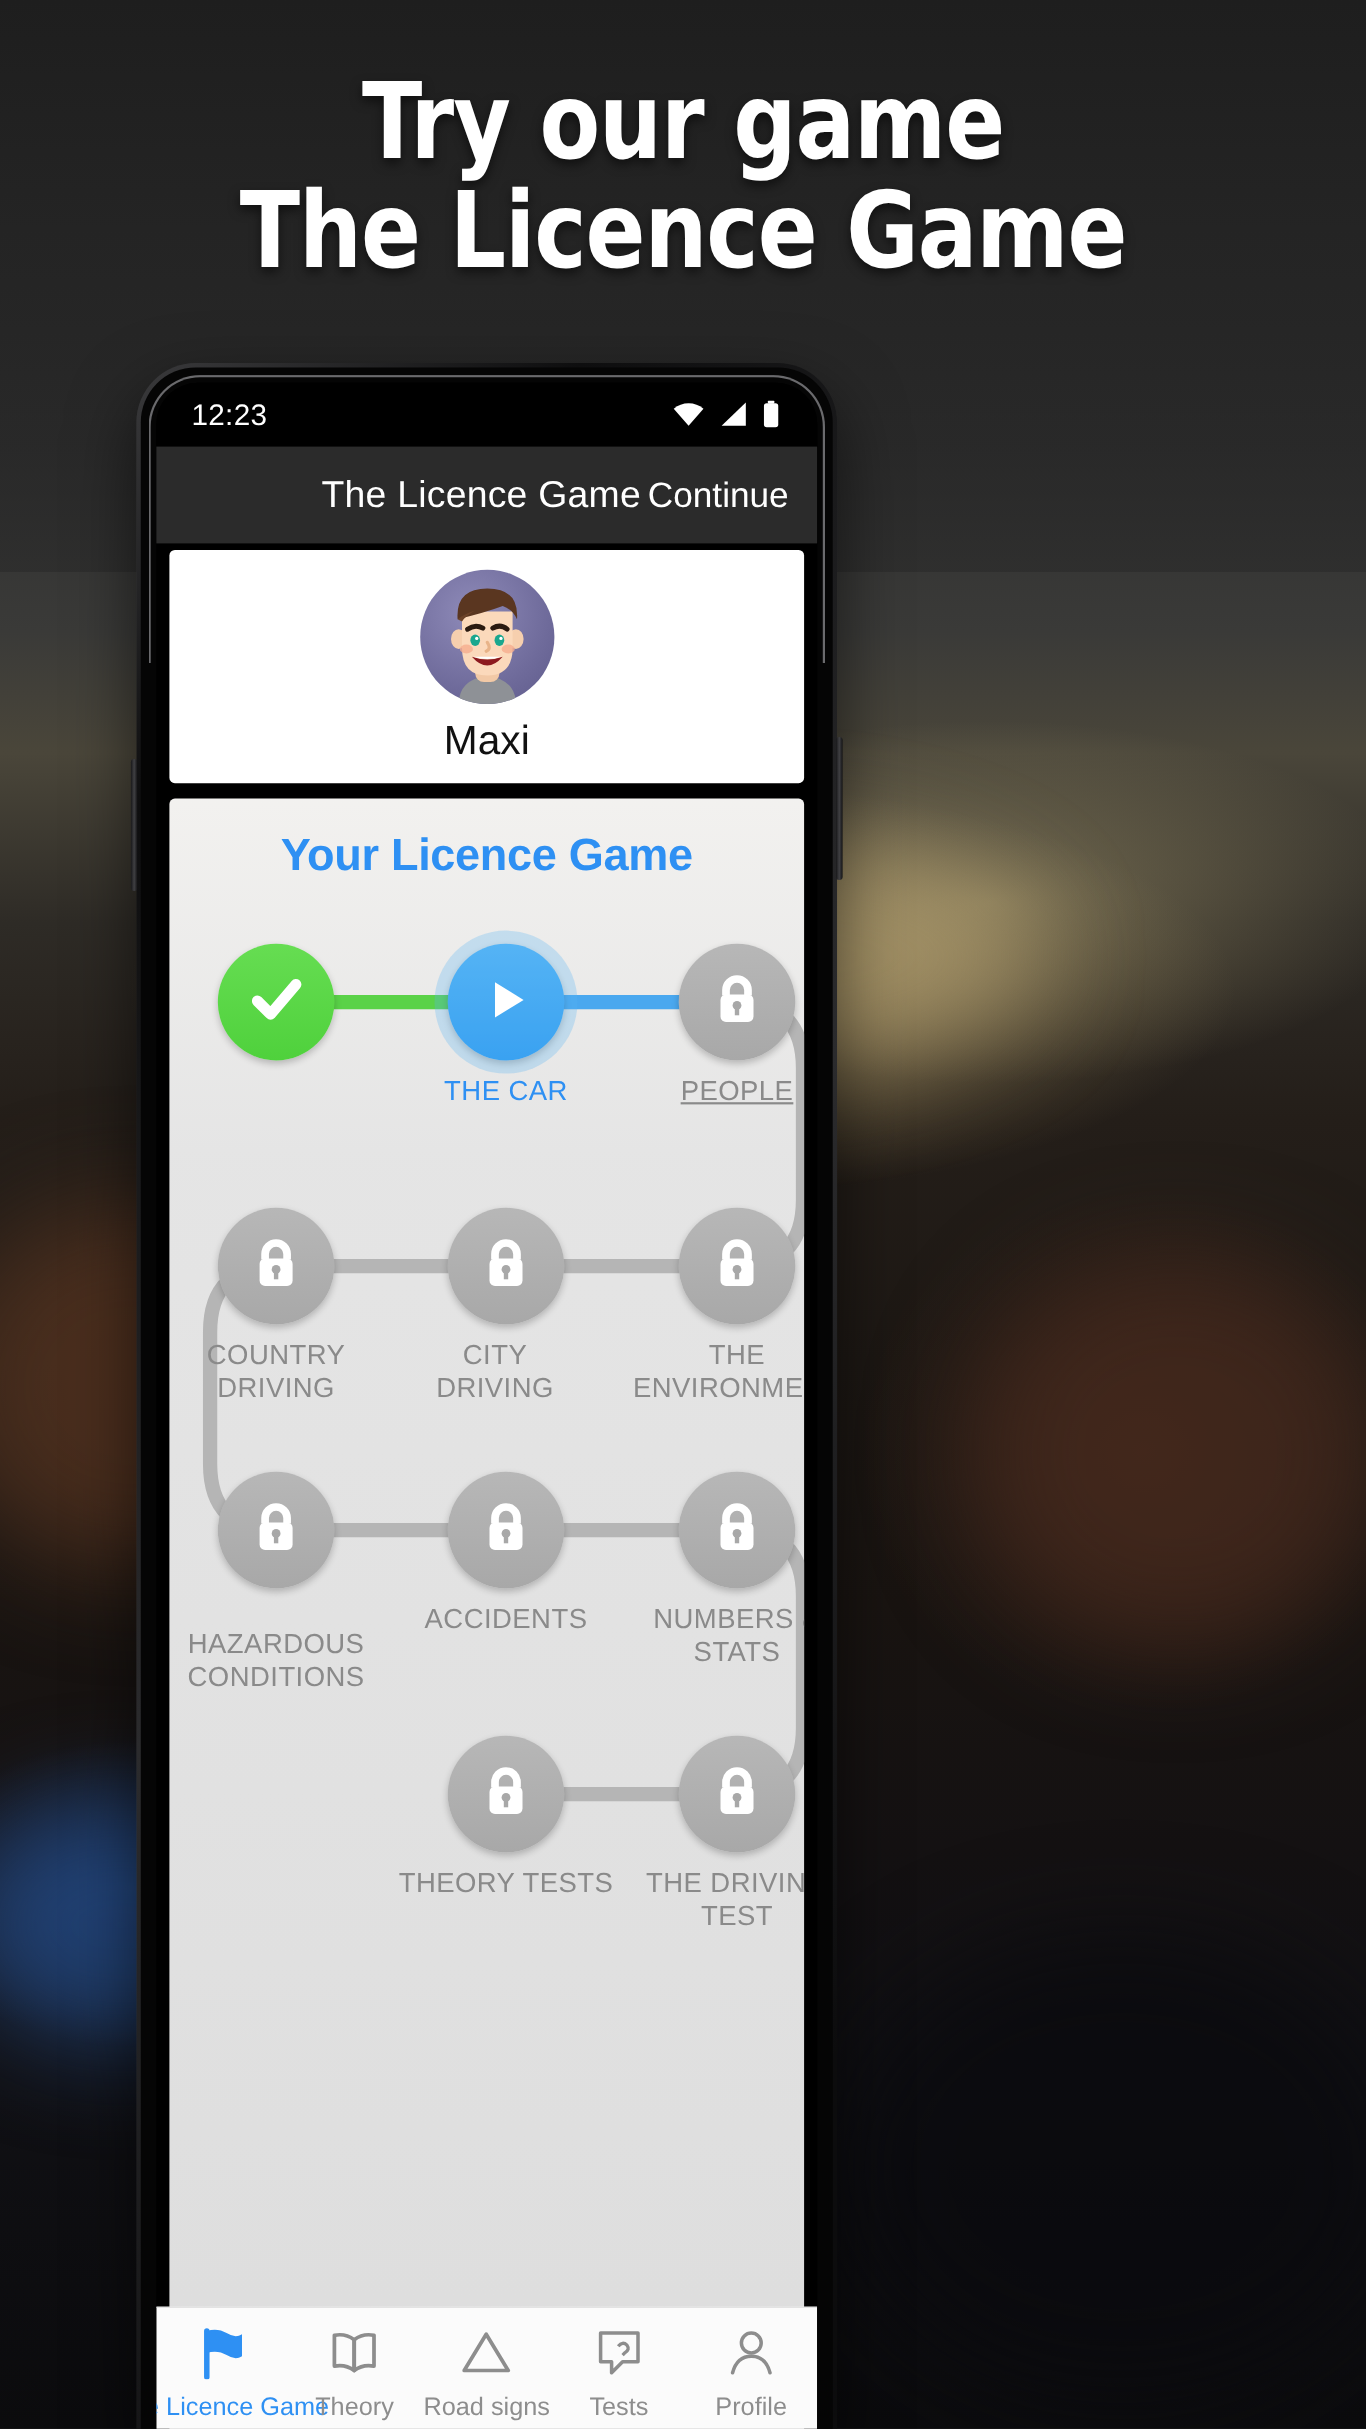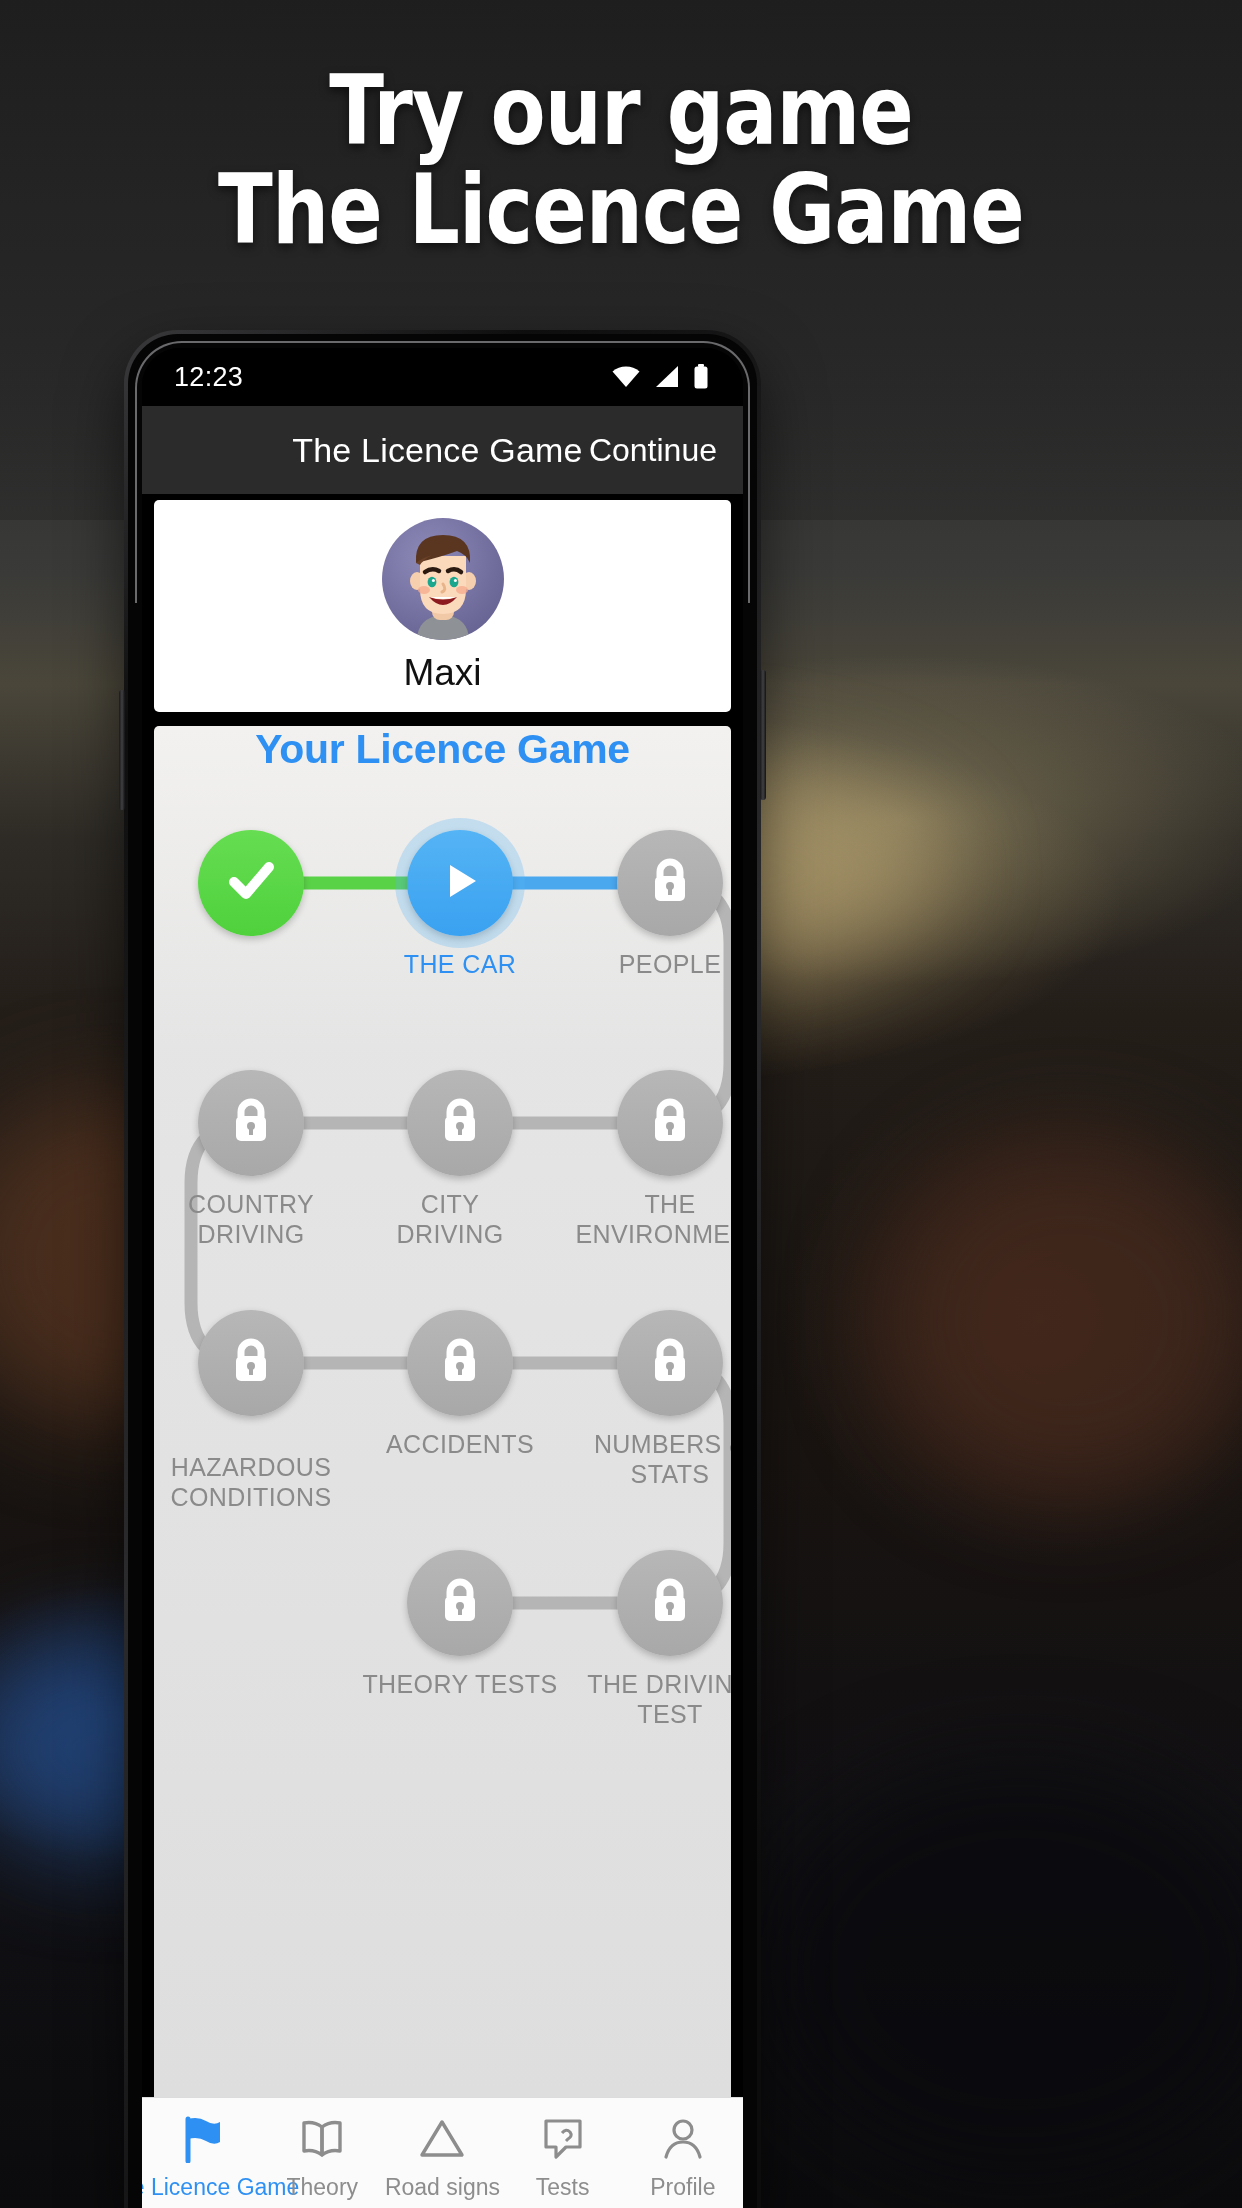--- a/index.html
+++ b/index.html
@@ -116,21 +116,21 @@
 
   .map-card{
     position:absolute;left:12px;right:12px;top:232px;bottom:0;
     background:linear-gradient(180deg,rgba(252,251,249,.96) 0%,rgba(243,243,243,.94) 22%,rgba(238,238,238,.93) 100%);
     border-radius:5px;
     box-shadow:0 2px 6px rgba(0,0,0,.18);
     overflow:hidden;
   }
   .map-title{
     text-align:center;color:#2e90f3;font-weight:700;font-size:41px;
-    letter-spacing:-.3px;
+    padding-top:28px;letter-spacing:-.3px;
   }
   .map-area{position:relative;width:100%;height:1100px;margin-top:10px;}
   .map-area svg.links{position:absolute;left:0;top:0;}
 
   .node{
     position:absolute;width:106px;height:106px;border-radius:50%;
     display:flex;align-items:center;justify-content:center;
     transform:translate(-50%,-50%);
     box-shadow:0 3px 7px rgba(0,0,0,.22);
   }
@@ -297,21 +297,21 @@
             <div class="node locked" style="left:516px;top:100px;">
               <span>
                 <svg width="48" height="52" viewBox="0 0 48 52">
                     <path d="M14 22 v-5 a10 10 0 0 1 20 0 v5" stroke="#fff" stroke-width="7" fill="none"></path>
                     <rect x="9" y="21" width="30" height="25" rx="5" fill="#fff"></rect>
                     <circle cx="24" cy="31" r="4" fill="#a8a8a8"></circle>
                     <rect x="22" y="31" width="4" height="9" fill="#a8a8a8"></rect>
                   </svg>
               </span>
             </div>
-            <div class="node-label" style="left:516px;top:166px;">PEOPLE</div>
+            <div class="node-label" style="left:516px;top:166px;text-decoration:underline;">PEOPLE</div>
 
             <div class="node locked" style="left:97px;top:340px;">
               <span>
                 <svg width="48" height="52" viewBox="0 0 48 52">
                     <path d="M14 22 v-5 a10 10 0 0 1 20 0 v5" stroke="#fff" stroke-width="7" fill="none"></path>
                     <rect x="9" y="21" width="30" height="25" rx="5" fill="#fff"></rect>
                     <circle cx="24" cy="31" r="4" fill="#a8a8a8"></circle>
                     <rect x="22" y="31" width="4" height="9" fill="#a8a8a8"></rect>
                   </svg>
               </span>

